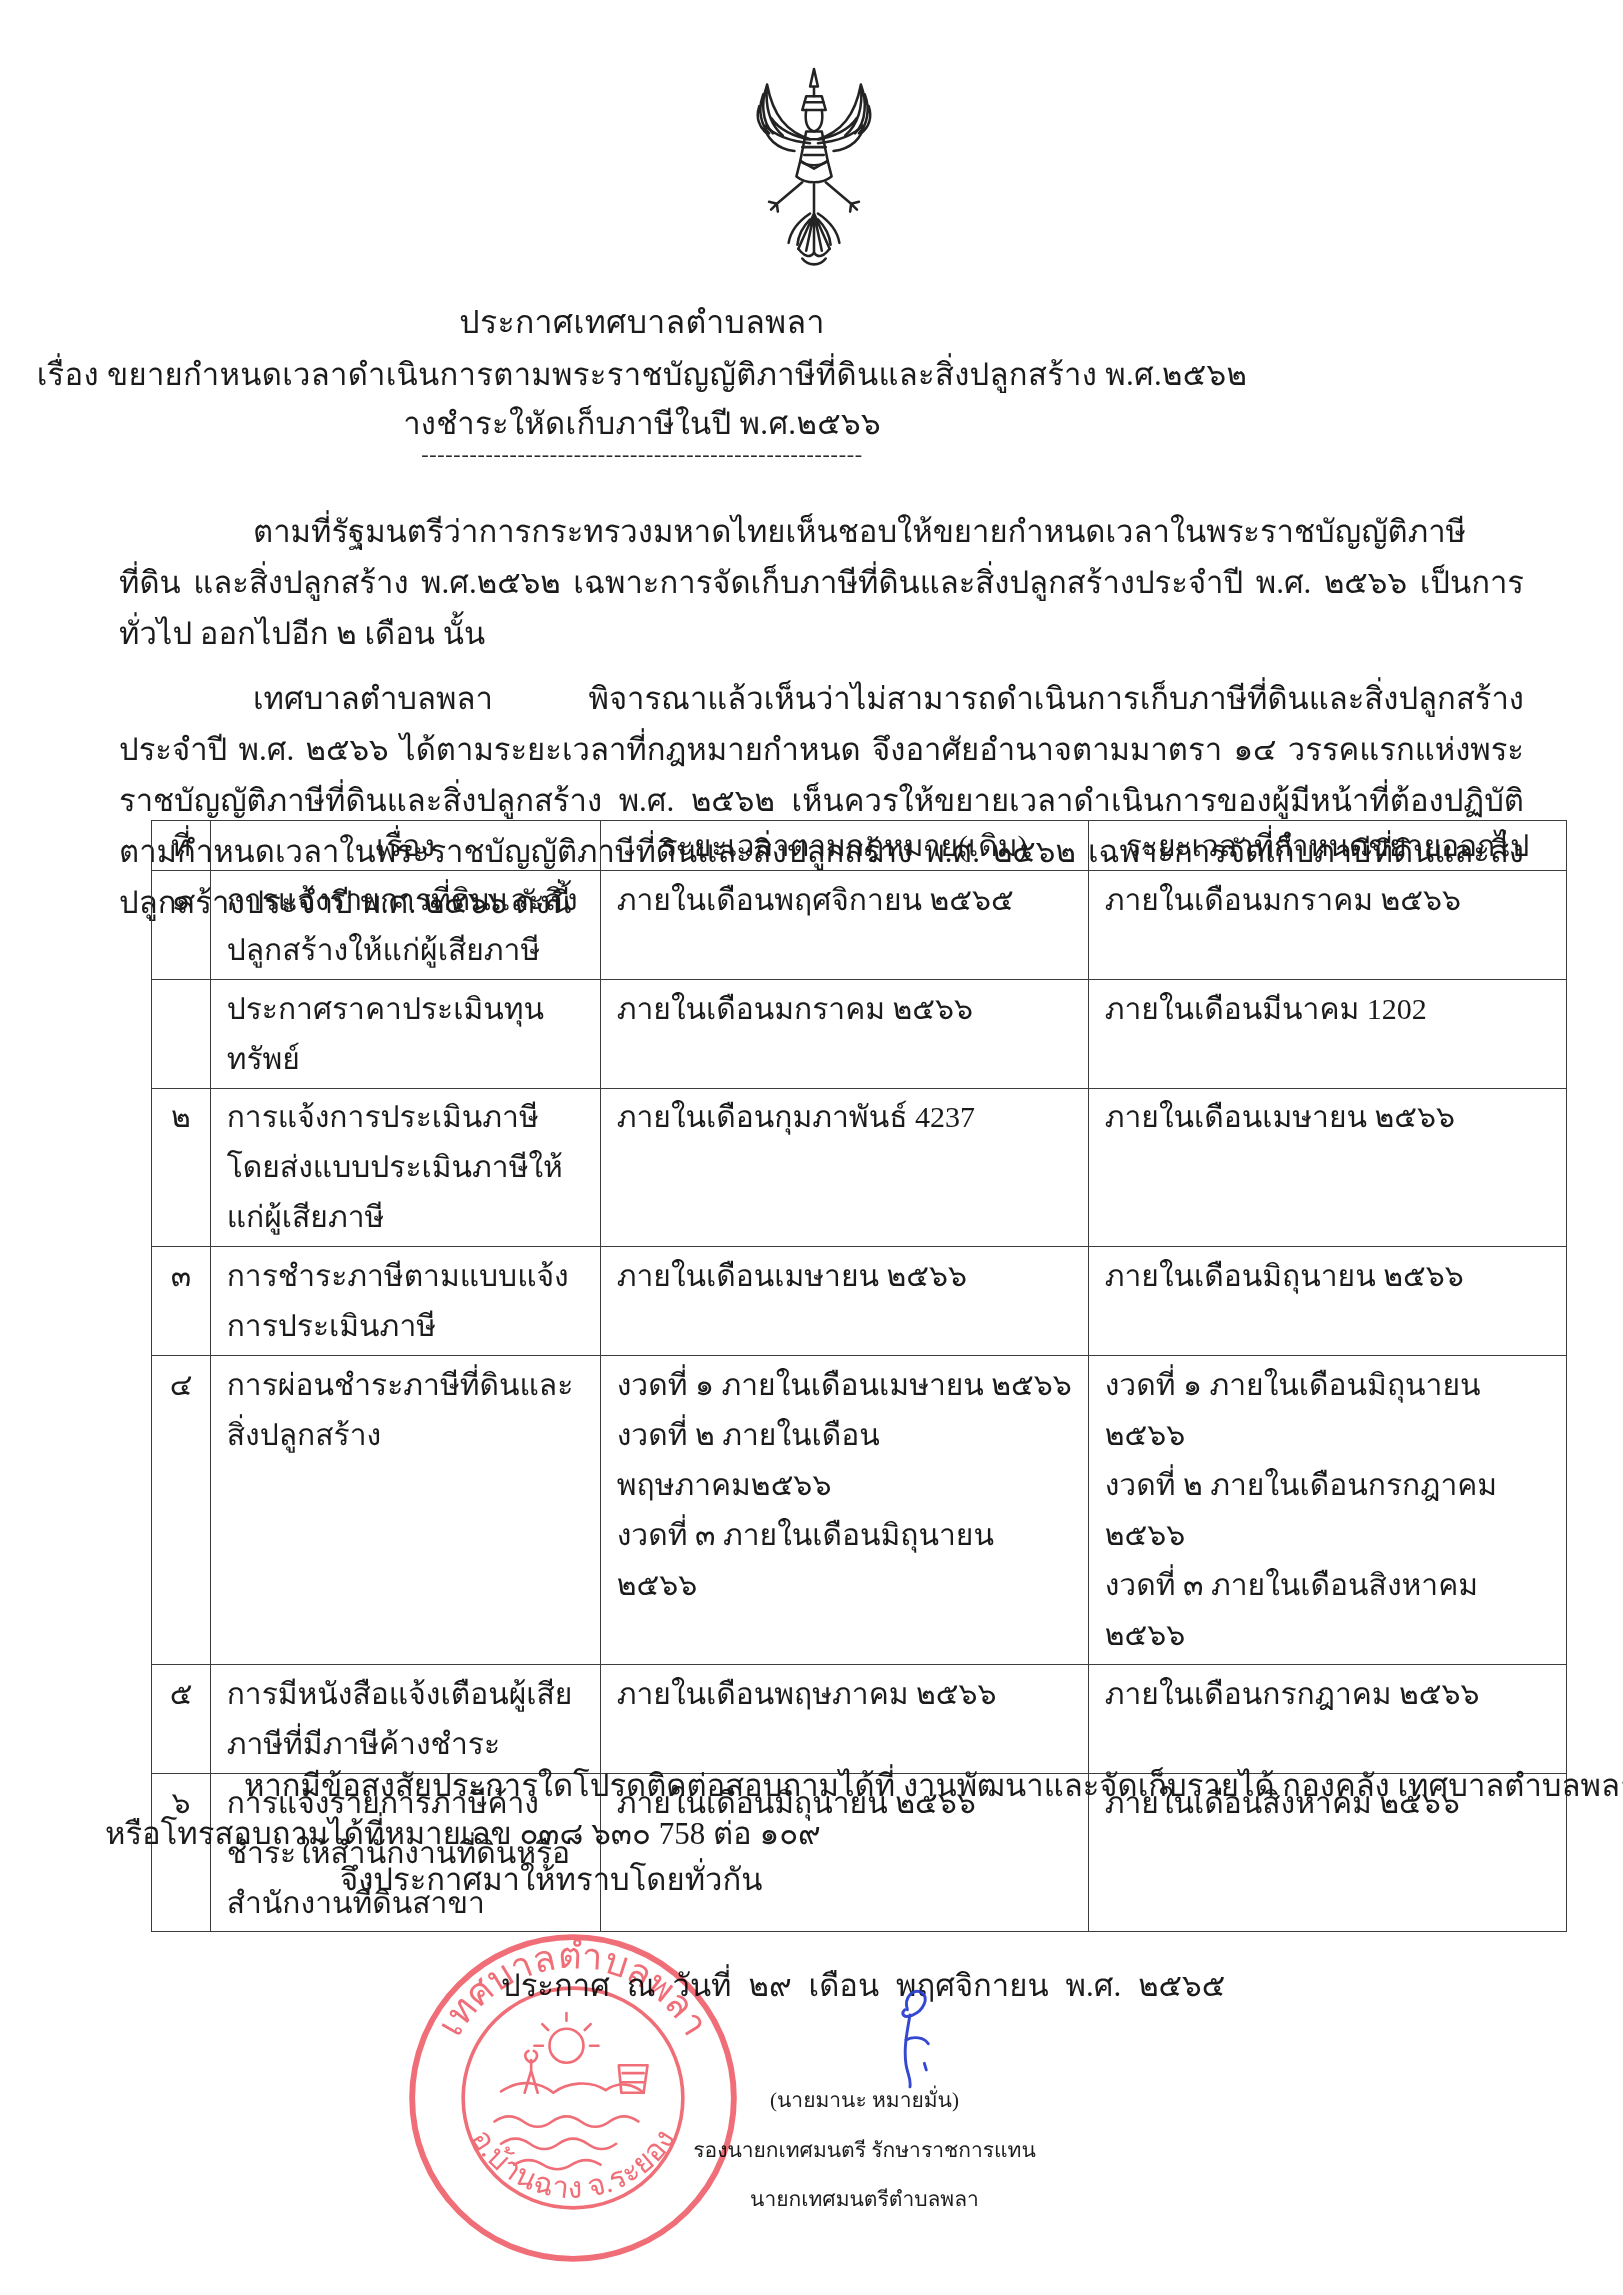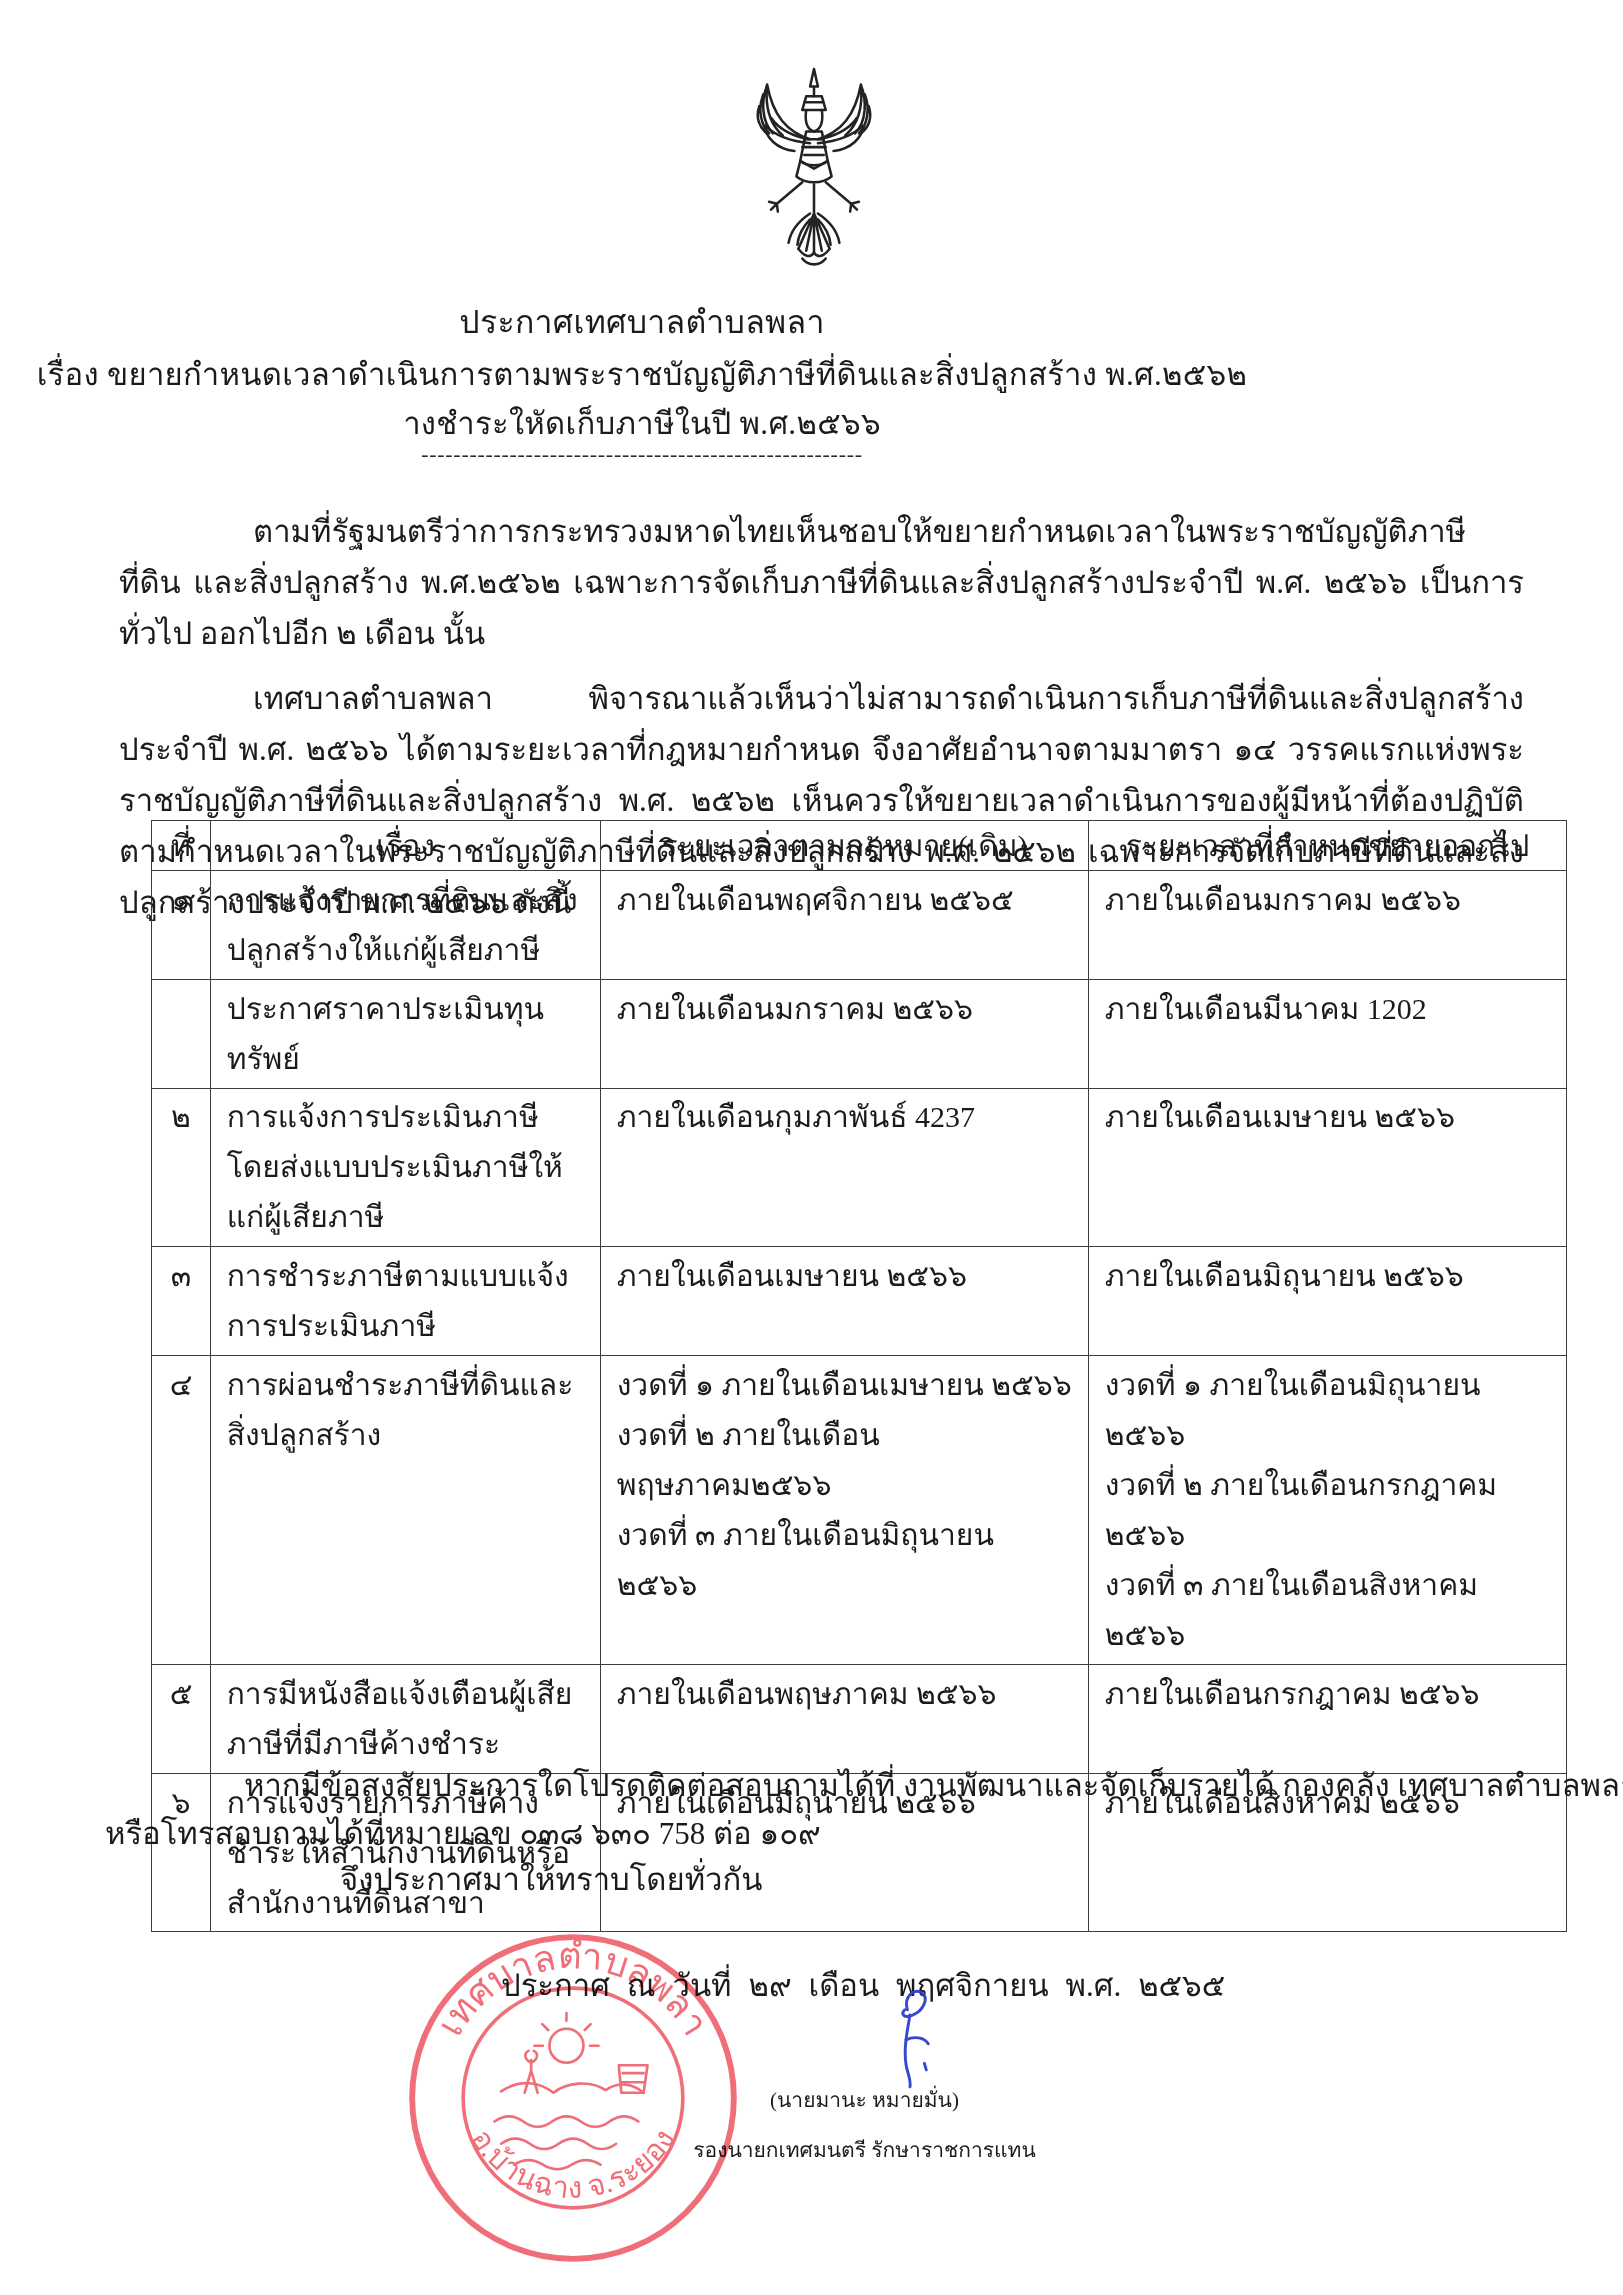--- a/index.html
+++ b/index.html
@@ -169,20 +169,21 @@
 
   <svg class="abs signature" style="left:864px;top:1985px;" width="105" height="111" viewBox="0 0 160 170" fill="none" stroke="#2b3fd0" stroke-width="4.5" stroke-linecap="round">
     <path d="M66 38 C60 18 76 4 88 12 C100 20 90 40 74 46 C60 52 56 44 62 38"></path>
     <path d="M70 46 C66 70 60 96 64 122 C66 136 72 144 70 156"></path>
     <path d="M64 84 C76 78 92 80 98 90"></path>
     <path d="M92 120 l3 10"></path>
   </svg>
 
   <div class="abs sig-block" style="top:2083px;">(นายมานะ  หมายมั่น)</div>
   <div class="abs sig-block" style="top:2133px;">รองนายกเทศมนตรี  รักษาราชการแทน</div>
+  <div class="abs sig-block" style="top:2182px;">นายกเทศมนตรีตำบลพลา</div>
 
   <svg class="abs stamp" style="left:403px;top:1928px;" width="340" height="340" viewBox="0 0 520 520" fill="none" stroke="#ee5a64" stroke-linecap="round" stroke-linejoin="round">
     <defs>
       <path id="arcTop" d="M 62 260 A 198 198 0 0 1 458 260"></path>
       <path id="arcBot" d="M 88 286 A 180 180 0 0 0 432 286"></path>
     </defs>
     <circle cx="260" cy="260" r="246" stroke-width="9"></circle>
     <circle cx="260" cy="260" r="168" stroke-width="5.5"></circle>
 
     <text font-size="56" fill="#ee5a64" stroke="none" font-family="Liberation Serif, sans-serif">

